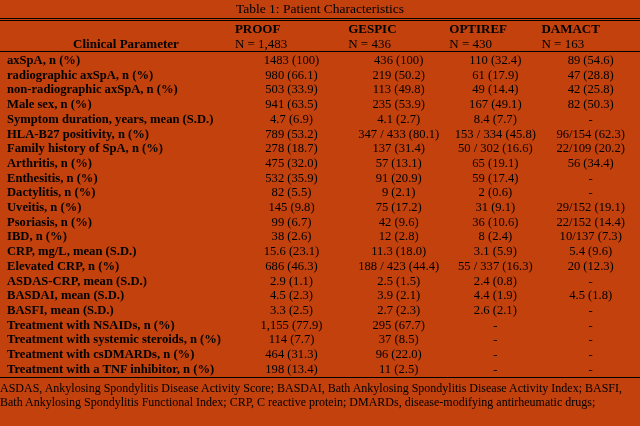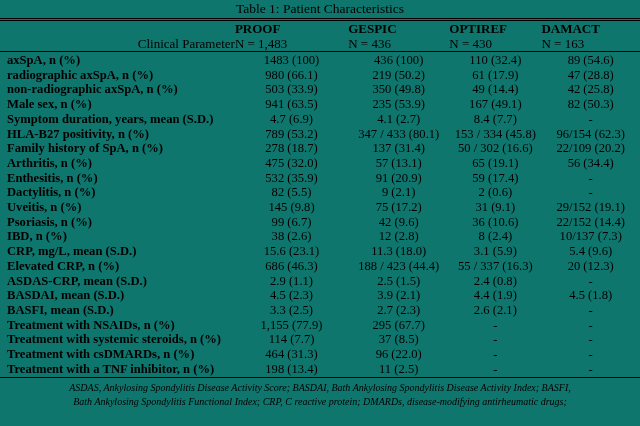--- a/index.html
+++ b/index.html
@@ -1,21 +1,21 @@
 <!DOCTYPE html>
 <html><head>
 <meta charset="utf-8">
 <style>
   * { margin: 0; padding: 0; box-sizing: border-box; }
   html, body { background: #ffffff; }
   .page {
     position: relative;
     width: 640px;
     height: 426px;
-    background: #0f766e;
+    background: #c2410c;
     color: #000000;
     font-family: "Liberation Serif", serif;
     overflow: hidden;
   }
   .title {
     text-align: center;
     font-size: 13.5px;
     line-height: 15px;
     padding-top: 1px;
   }
@@ -37,45 +37,44 @@
   col.c4 { width: 15.4%; }
   thead td {
     font-weight: bold;
     text-align: left;
     font-size: 13px;
     line-height: 15px;
     white-space: nowrap;
   }
   thead tr.head-n td { font-weight: normal; border-bottom: 1.2px solid #000; }
   thead td.param-cell, thead tr.head-n td.param-cell {
-    text-align: right;
+    text-align: center;
     padding-left: 17px;
-    font-weight: normal;
+    font-weight: bold;
   }
   tbody td {
     font-size: 12.6px;
     line-height: 14.7px;
     white-space: nowrap;
     overflow: hidden;
   }
   tbody td.param-cell {
     text-align: left;
     padding-left: 7px;
     font-weight: bold;
   }
   tbody td.value-cell { text-align: center; }
   tbody tr:first-child td { padding-top: 1px; margin-left: 25px; }
   tbody tr:last-child td { border-bottom: 1.4px solid #000; padding-bottom: 1px; }
   .footnote {
     padding-top: 3px;
-    font-size: 10px;
+    font-size: 12px;
     line-height: 14px;
-    text-align: center;
+    text-align: left;
     white-space: nowrap;
-    font-style: italic;
   }
 </style>
 </head>
 <body>
 
 <div class="page">
 
   <div class="title">Table 1: Patient Characteristics</div>
 
   <div class="rule-double"></div>
@@ -115,21 +114,21 @@
         <tr>
           <td class="param-cell">radiographic axSpA, n (%)</td>
           <td class="value-cell">980 (66.1)</td>
           <td class="value-cell">219 (50.2)</td>
           <td class="value-cell">61 (17.9)</td>
           <td class="value-cell">47 (28.8)</td>
         </tr>
         <tr>
           <td class="param-cell">non-radiographic axSpA, n (%)</td>
           <td class="value-cell">503 (33.9)</td>
-          <td class="value-cell">350 (49.8)</td>
+          <td class="value-cell">113 (49.8)</td>
           <td class="value-cell">49 (14.4)</td>
           <td class="value-cell">42 (25.8)</td>
         </tr>
         <tr>
           <td class="param-cell">Male sex, n (%)</td>
           <td class="value-cell">941 (63.5)</td>
           <td class="value-cell">235 (53.9)</td>
           <td class="value-cell">167 (49.1)</td>
           <td class="value-cell">82 (50.3)</td>
         </tr>

